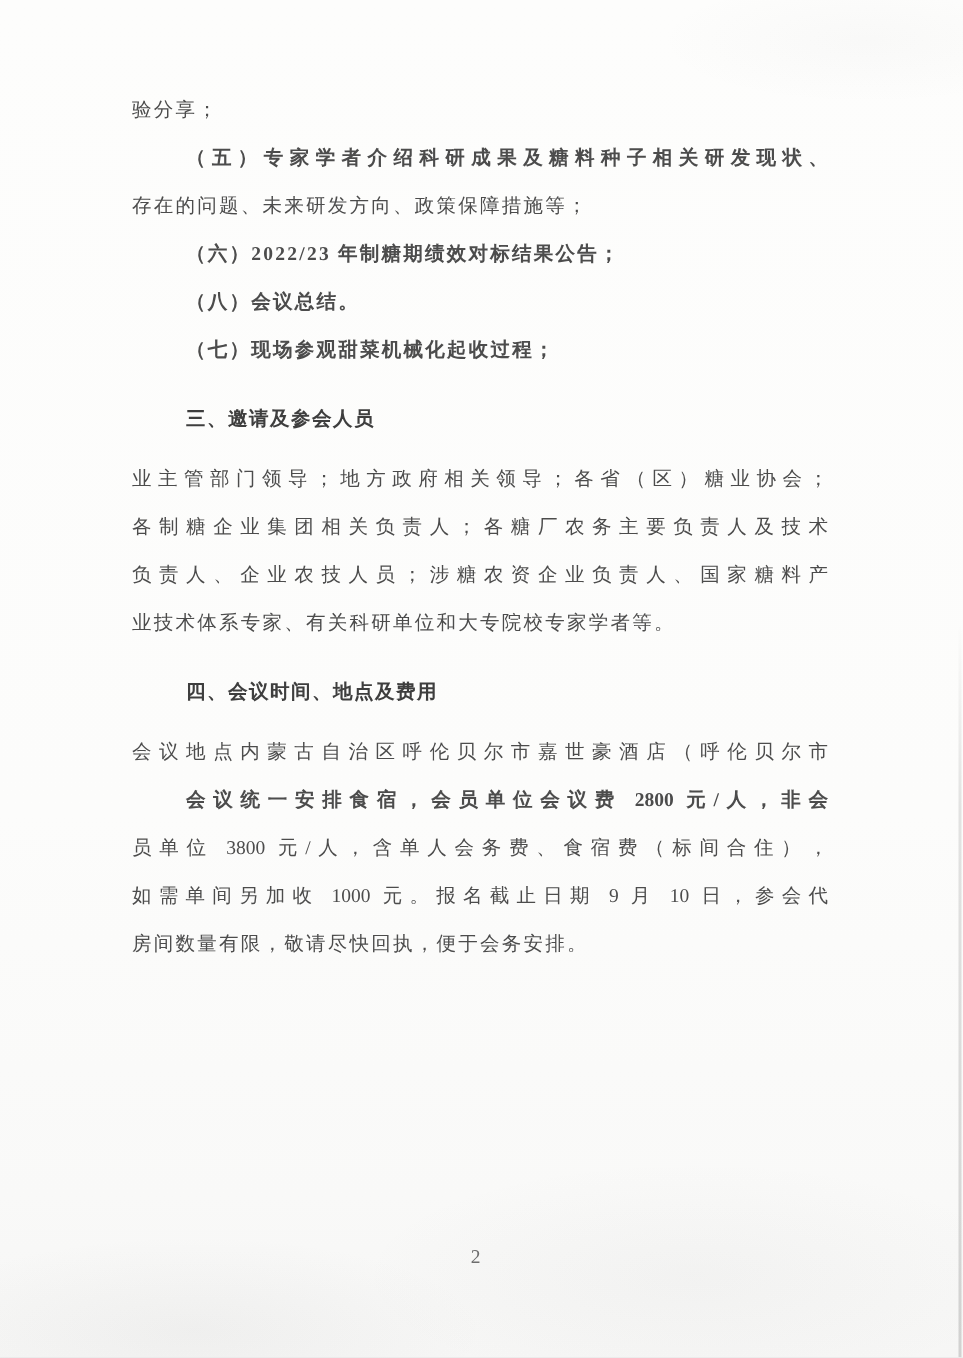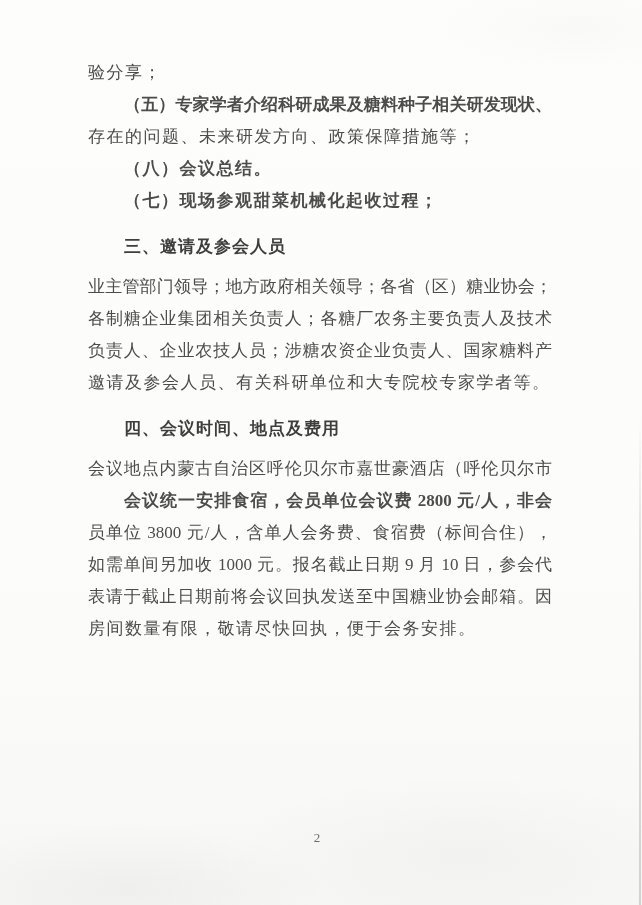--- a/index.html
+++ b/index.html
@@ -28,21 +28,21 @@
     bottom: 0;
     width: 2px;
     background: linear-gradient(180deg, rgba(0,0,0,0) 0%, rgba(0,0,0,0.10) 25%, rgba(0,0,0,0.15) 100%);
   }
   .doc-body {
     position: absolute;
     left: 88px;
     top: 57px;
     width: 464px;
     color: var(--text-color, #4c4c4c);
-    font-size: 17px;
+    font-size: 13px;
     line-height: 32px;
     overflow: hidden;
   }
   .t-line {
     letter-spacing: 1.5px;
     white-space: nowrap;
   }
   .t-line.full, .t-line.indent-full {
     letter-spacing: 0;
     white-space: normal;
@@ -76,30 +76,30 @@
   }
 </style>
 </head>
 <body>
 
 <div class="scan-page">
   <div class="doc-body">
       <div class="t-line plain">验分享；</div>
       <div class="t-line indent-full">（五）专家学者介绍科研成果及糖料种子相关研发现状、</div>
       <div class="t-line plain">存在的问题、未来研发方向、政策保障措施等；</div>
+      <div class="t-line indent">（六）2022/23 年制糖期绩效对标结果公告；</div>
       <div class="t-line indent">（八）会议总结。</div>
       <div class="t-line indent">（七）现场参观甜菜机械化起收过程；</div>
       <div class="heading">三、邀请及参会人员</div>
       <div class="t-line full">业主管部门领导；地方政府相关领导；各省（区）糖业协会；</div>
       <div class="t-line full">各制糖企业集团相关负责人；各糖厂农务主要负责人及技术</div>
       <div class="t-line full">负责人、企业农技人员；涉糖农资企业负责人、国家糖料产</div>
-      <div class="t-line plain">邀请及参会人员、有关科研单位和大专院校专家学者等。</div>
+      <div class="t-line plain">业技术体系专家、有关科研单位和大专院校专家学者等。</div>
       <div class="heading">四、会议时间、地点及费用</div>
       <div class="t-line full">会议地点内蒙古自治区呼伦贝尔市嘉世豪酒店（呼伦贝尔市</div>
       <div class="t-line indent-full">会议统一安排食宿，会员单位会议费 2800 元/人，非会</div>
       <div class="t-line full">员单位 3800 元/人，含单人会务费、食宿费（标间合住），</div>
       <div class="t-line full">如需单间另加收 1000 元。报名截止日期 9 月 10 日，参会代</div>
-      <div class="t-line full">表请于截止日期前将会议回执发送至中国糖业协会邮箱。因</div>
       <div class="t-line plain">房间数量有限，敬请尽快回执，便于会务安排。</div>
     </div>
   <div class="page-number">2</div>
   <div class="edge-shadow"></div>
 </div>
 
 </body></html>

